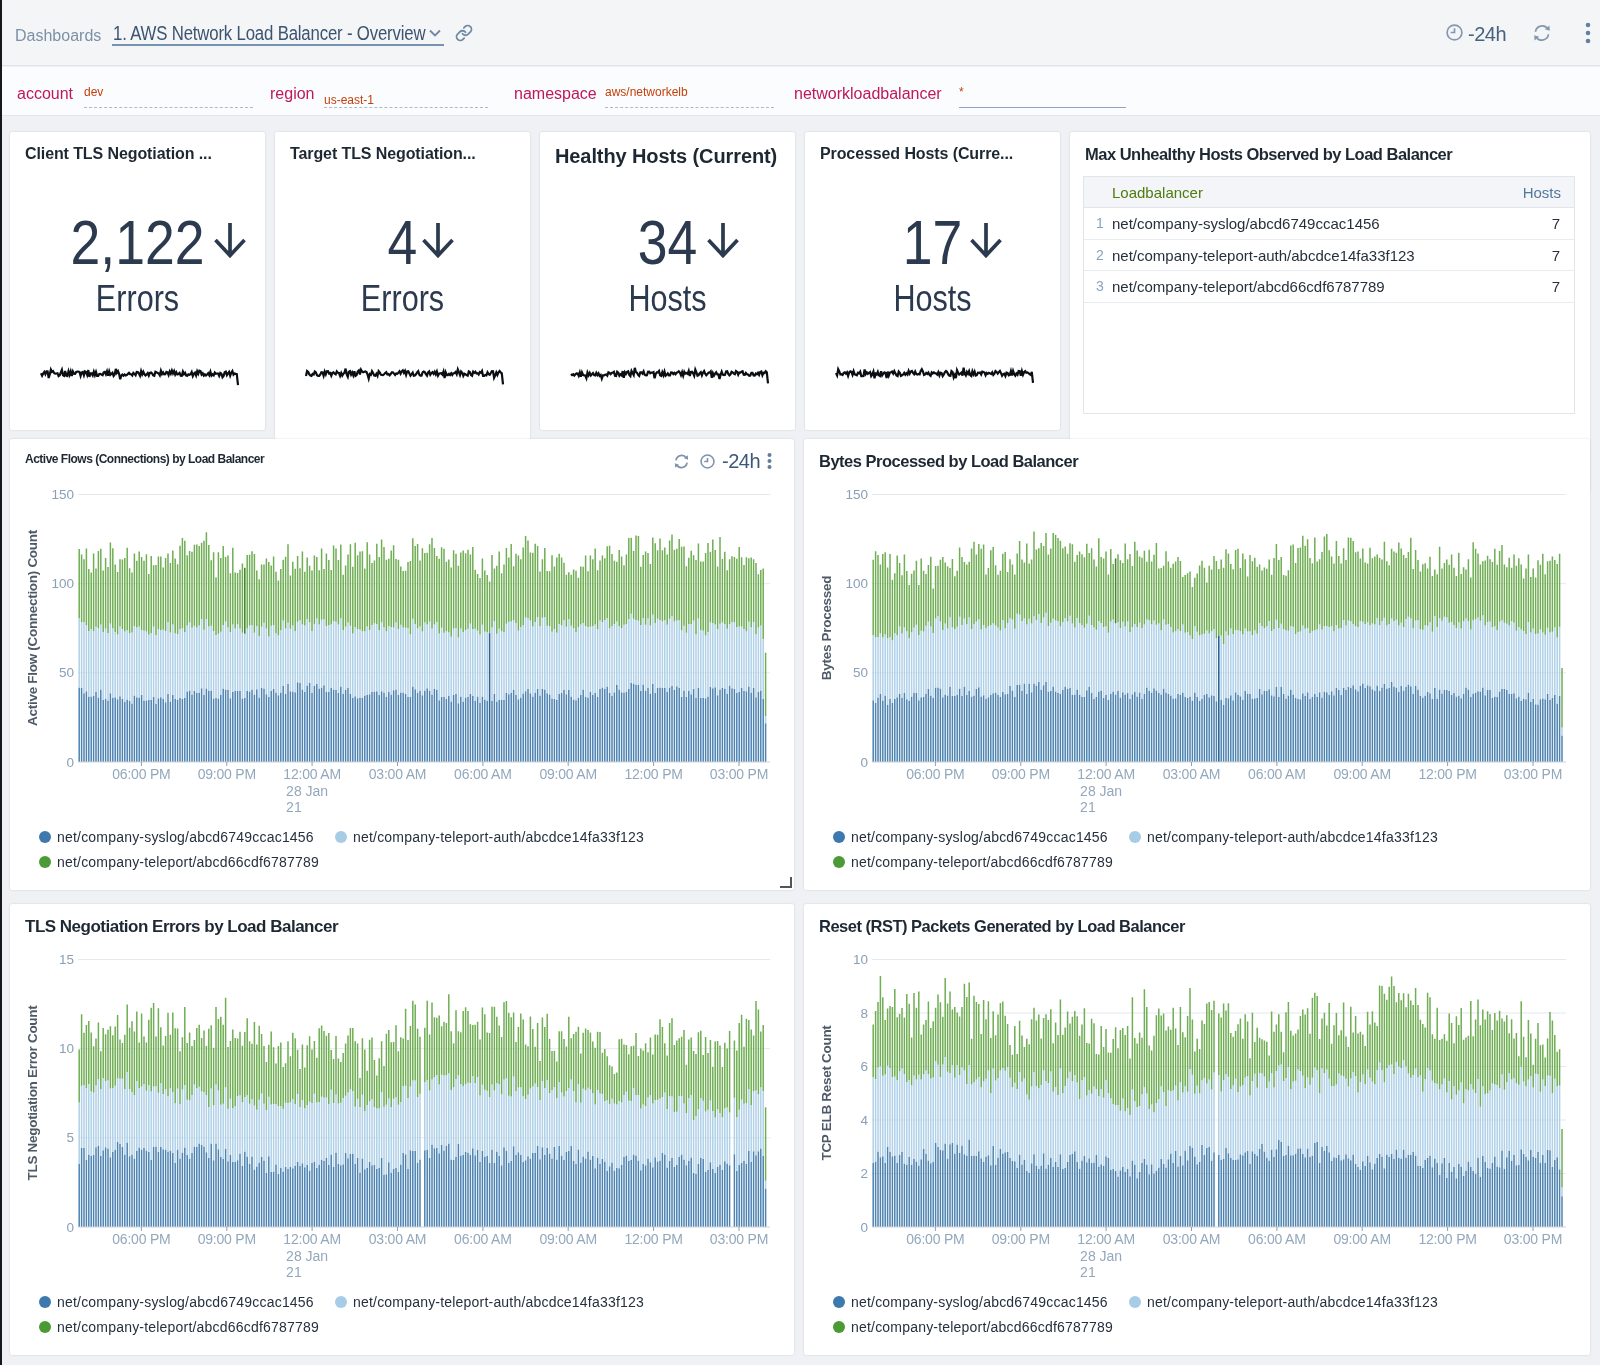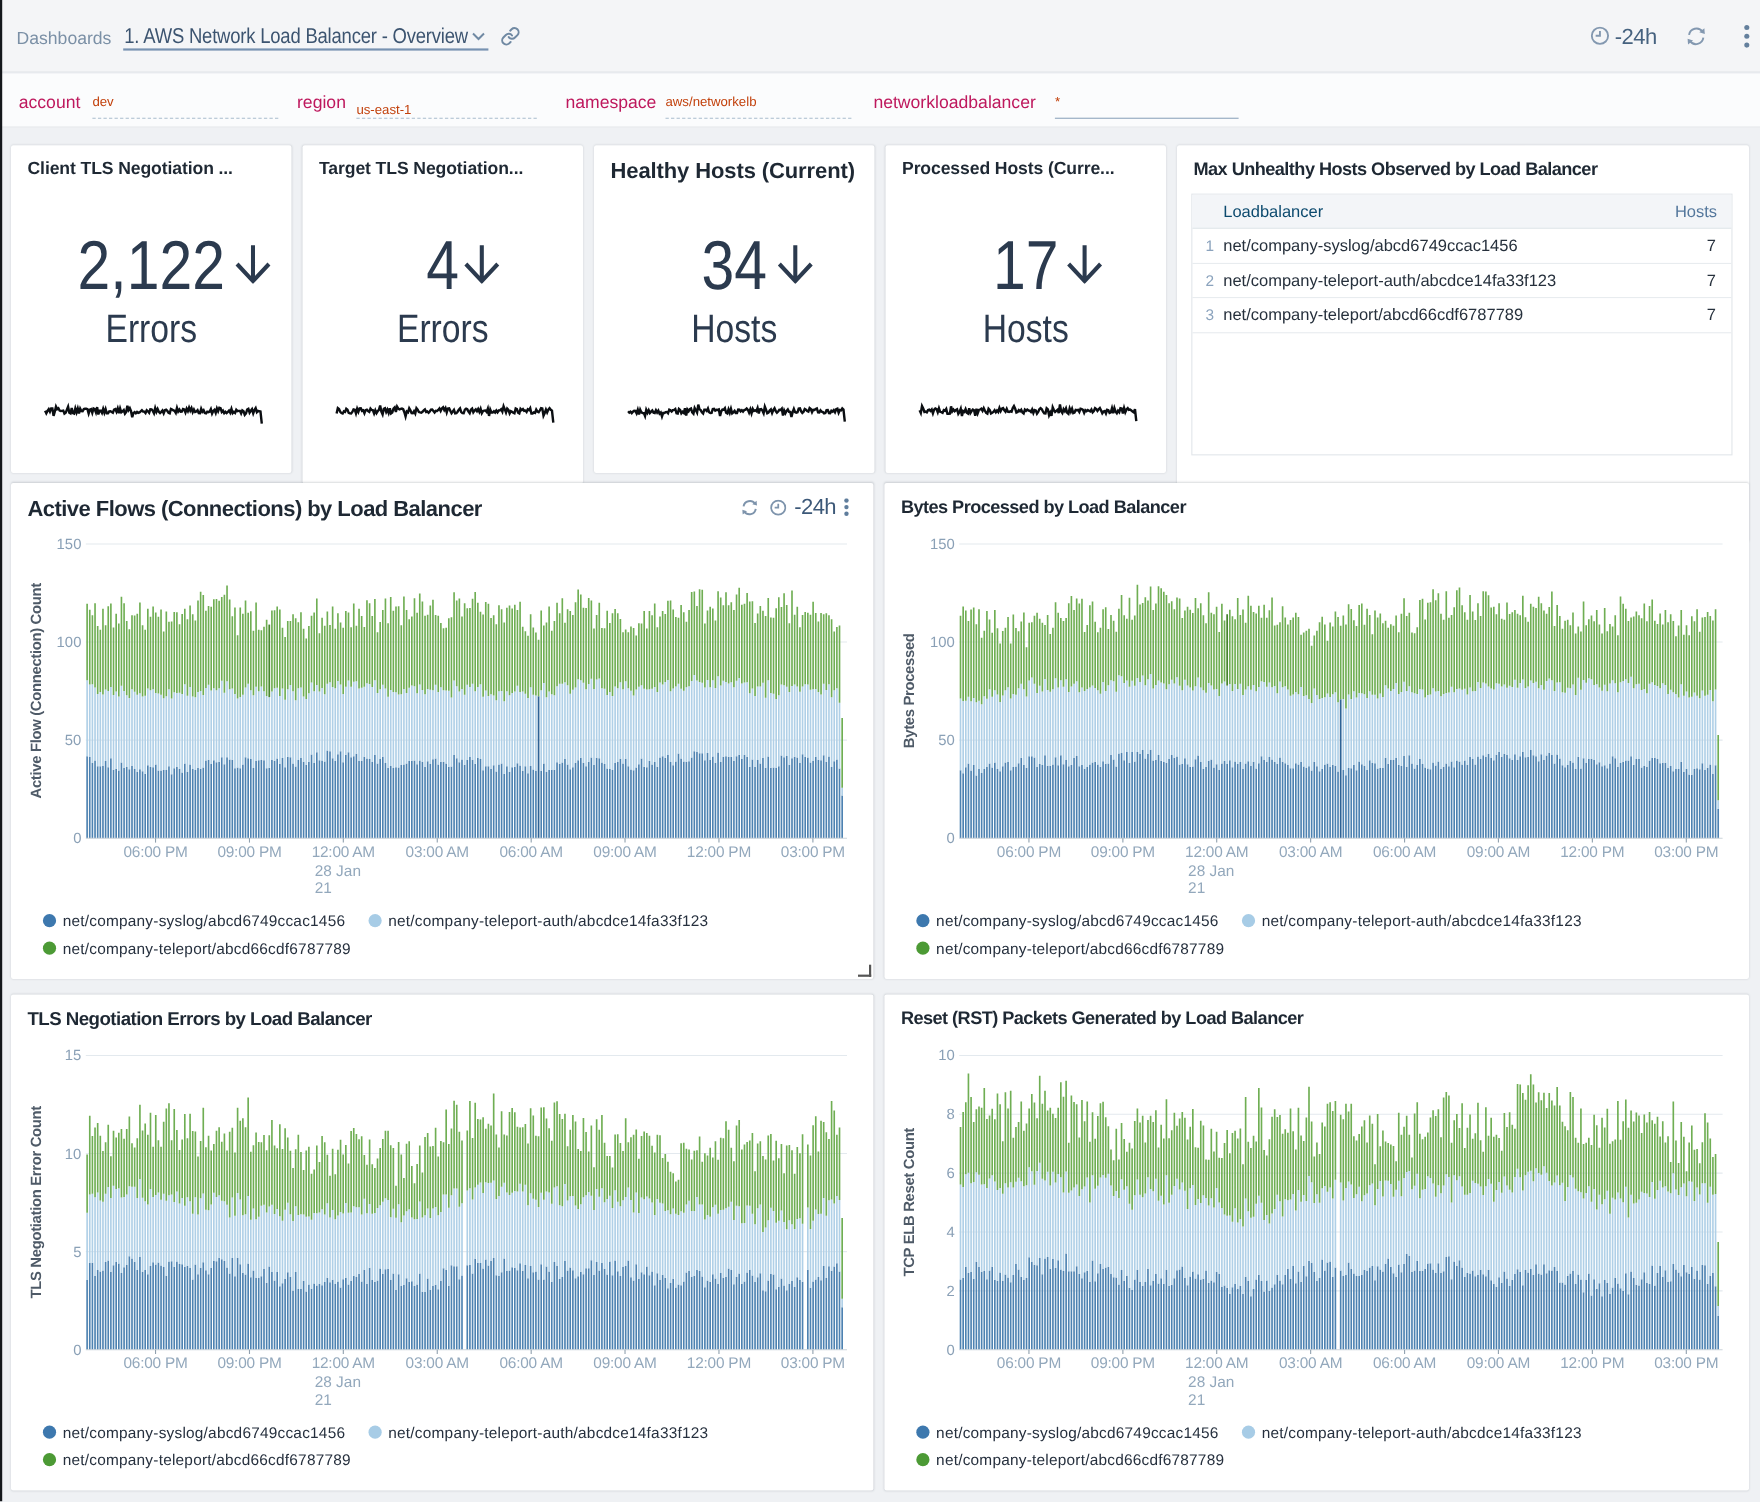--- a/index.html
+++ b/index.html
@@ -111,21 +111,21 @@
     </svg>
     <div class="biglab">Hosts</div>
     <svg width="255" height="298" style="position:absolute;left:0;top:0">
       <polyline fill="none" stroke="#0b0e12" stroke-width="2.2" points="31.0,241.0 32.1,243.4 33.2,237.2 34.3,239.4 35.4,242.5 36.5,242.2 37.6,242.9 38.7,240.8 39.8,240.4 40.9,241.6 42.0,240.3 43.1,243.8 44.2,240.4 45.3,239.4 46.4,239.9 47.5,242.8 48.6,239.1 49.7,242.4 50.8,242.7 51.9,243.3 53.0,240.8 54.1,241.3 55.2,239.7 56.3,244.1 57.4,244.1 58.5,244.0 59.6,237.4 60.7,242.0 61.8,240.4 62.9,241.8 64.0,240.8 65.1,240.1 66.2,244.1 67.3,242.4 68.4,239.6 69.5,246.2 70.6,241.7 71.7,242.5 72.8,239.9 73.9,243.2 75.0,243.9 76.1,239.2 77.2,243.4 78.3,241.7 79.4,240.4 80.5,241.0 81.6,246.0 82.7,239.6 83.8,243.7 84.9,240.7 86.0,240.3 87.1,239.6 88.2,241.5 89.3,239.1 90.4,241.4 91.5,243.4 92.6,244.0 93.7,239.6 94.8,240.8 95.9,243.9 97.0,243.2 98.1,242.5 99.2,240.9 100.3,242.8 101.4,241.2 102.5,242.5 103.6,238.9 104.7,241.7 105.8,239.6 106.9,239.0 108.0,240.9 109.1,242.2 110.2,239.6 111.3,242.2 112.4,242.5 113.5,242.0 114.6,242.3 115.7,239.0 116.8,237.2 117.9,239.5 119.0,243.0 120.1,242.5 121.2,240.9 122.3,241.9 123.4,240.5 124.5,242.9 125.6,243.8 126.7,240.4 127.8,241.4 128.9,240.4 130.0,241.2 131.1,241.4 132.2,242.5 133.3,240.2 134.4,243.5 135.5,240.7 136.6,241.1 137.7,244.1 138.8,242.5 139.9,240.1 141.0,239.0 142.1,240.0 143.2,242.3 144.3,243.7 145.4,243.8 146.5,239.1 147.6,240.1 148.7,245.5 149.8,243.0 150.9,246.0 152.0,238.3 153.1,240.8 154.2,242.5 155.3,241.5 156.4,240.6 157.5,243.5 158.6,235.7 159.7,241.8 160.8,243.5 161.9,240.0 163.0,241.8 164.1,239.2 165.2,243.2 166.3,244.1 167.4,239.3 168.5,242.3 169.6,239.6 170.7,243.5 171.8,243.1 172.9,240.7 174.0,240.9 175.1,240.6 176.2,242.5 177.3,239.6 178.4,239.9 179.5,240.6 180.6,243.3 181.7,240.9 182.8,241.8 183.9,240.8 185.0,241.4 186.1,242.0 187.2,240.3 188.3,242.9 189.4,241.7 190.5,239.0 191.6,239.9 192.7,241.6 193.8,240.1 194.9,238.9 196.0,241.1 197.1,243.7 198.2,242.1 199.3,241.7 200.4,244.0 201.5,240.6 202.6,241.0 203.7,243.4 204.8,242.9 205.9,239.1 207.0,243.6 208.1,239.0 209.2,242.2 210.3,243.7 211.4,241.4 212.5,242.7 213.6,239.1 214.7,239.3 215.8,243.8 216.9,239.0 218.0,242.7 219.1,240.2 220.2,239.1 221.3,240.7 222.4,240.4 223.5,241.1 224.6,242.2 225.7,242.9 226.8,239.9 228,250.9"></polyline>
     </svg>
   </div>
 <div class="panel" style="left:1070px;top:132px;width:520px;height:360px">
     <div class="ptitle" style="font-size:16.5px">Max Unhealthy Hosts Observed by Load Balancer</div>
     <div style="position:absolute;left:13px;top:44px;width:492px;height:238px;border:1px solid #e2e6ea">
       <div style="height:31px;background:#f3f5f8;border-bottom:1px solid #e2e6ea;position:relative">
-        <span style="position:absolute;left:28px;top:7px;font-size:15px;color:#0c4a6e">Loadbalancer</span>
+        <span style="position:absolute;left:28px;top:7px;font-size:15px;color:#4d7c0f">Loadbalancer</span>
         <span style="position:absolute;right:13px;top:7px;font-size:15px;color:#54779c">Hosts</span>
       </div>
       <div style="height:31.7px;border-bottom:1px solid #e8ecef;position:relative">
         <span style="position:absolute;left:12px;top:7px;font-size:14px;color:#8ba3bd">1</span>
         <span style="position:absolute;left:28px;top:7px;font-size:15px;color:#26303c">net/company-syslog/abcd6749ccac1456</span>
         <span style="position:absolute;right:14px;top:7px;font-size:15px;color:#26303c">7</span>
       </div>
       <div style="height:31.7px;border-bottom:1px solid #e8ecef;position:relative">
         <span style="position:absolute;left:12px;top:7px;font-size:14px;color:#8ba3bd">2</span>
         <span style="position:absolute;left:28px;top:7px;font-size:15px;color:#26303c">net/company-teleport-auth/abcdce14fa33f123</span>
@@ -166,21 +166,21 @@
       <line x1="472.9" y1="323.0" x2="472.9" y2="327.0" stroke="#90a0ae" stroke-width="1"></line>
       <text x="472.9" y="340.0" text-anchor="middle" font-size="14" letter-spacing="-0.2" fill="#93a8bc">06:00 AM</text>
       <line x1="558.2" y1="323.0" x2="558.2" y2="327.0" stroke="#90a0ae" stroke-width="1"></line>
       <text x="558.2" y="340.0" text-anchor="middle" font-size="14" letter-spacing="-0.2" fill="#93a8bc">09:00 AM</text>
       <line x1="643.6" y1="323.0" x2="643.6" y2="327.0" stroke="#90a0ae" stroke-width="1"></line>
       <text x="643.6" y="340.0" text-anchor="middle" font-size="14" letter-spacing="-0.2" fill="#93a8bc">12:00 PM</text>
       <line x1="729.0" y1="323.0" x2="729.0" y2="327.0" stroke="#90a0ae" stroke-width="1"></line>
       <text x="729.0" y="340.0" text-anchor="middle" font-size="14" letter-spacing="-0.2" fill="#93a8bc">03:00 PM</text>
       <text x="27" y="189" transform="rotate(-90 27 189)" text-anchor="middle" font-size="13.5" font-weight="bold" letter-spacing="-0.3" fill="#4e5a67">Active Flow (Connection) Count</text>
     </svg>
-    <div class="ptitle" style="font-size:20px">Active Flows (Connections) by Load Balancer</div>
+    <div class="ptitle" style="font-size:12px">Active Flows (Connections) by Load Balancer</div>
     <svg style="position:absolute;left:674px;top:453px;left:674px;top:453px" width="0" height="0"></svg>
     <svg style="position:absolute;right:104px;top:14px" width="17" height="17" viewBox="0 0 24 24">
       <g fill="none" stroke="#7e94ac" stroke-width="2.5">
         <path d="M4.2 10.5A8.1 8.1 0 0 1 18.9 7"></path>
         <path d="M19.8 13.5A8.1 8.1 0 0 1 5.1 17"></path>
       </g>
       <g fill="#7e94ac">
         <path d="M20.9 3.1l.5 6.3-6-1.9z"></path>
         <path d="M3.1 20.9l-.5-6.3 6 1.9z"></path>
       </g>

